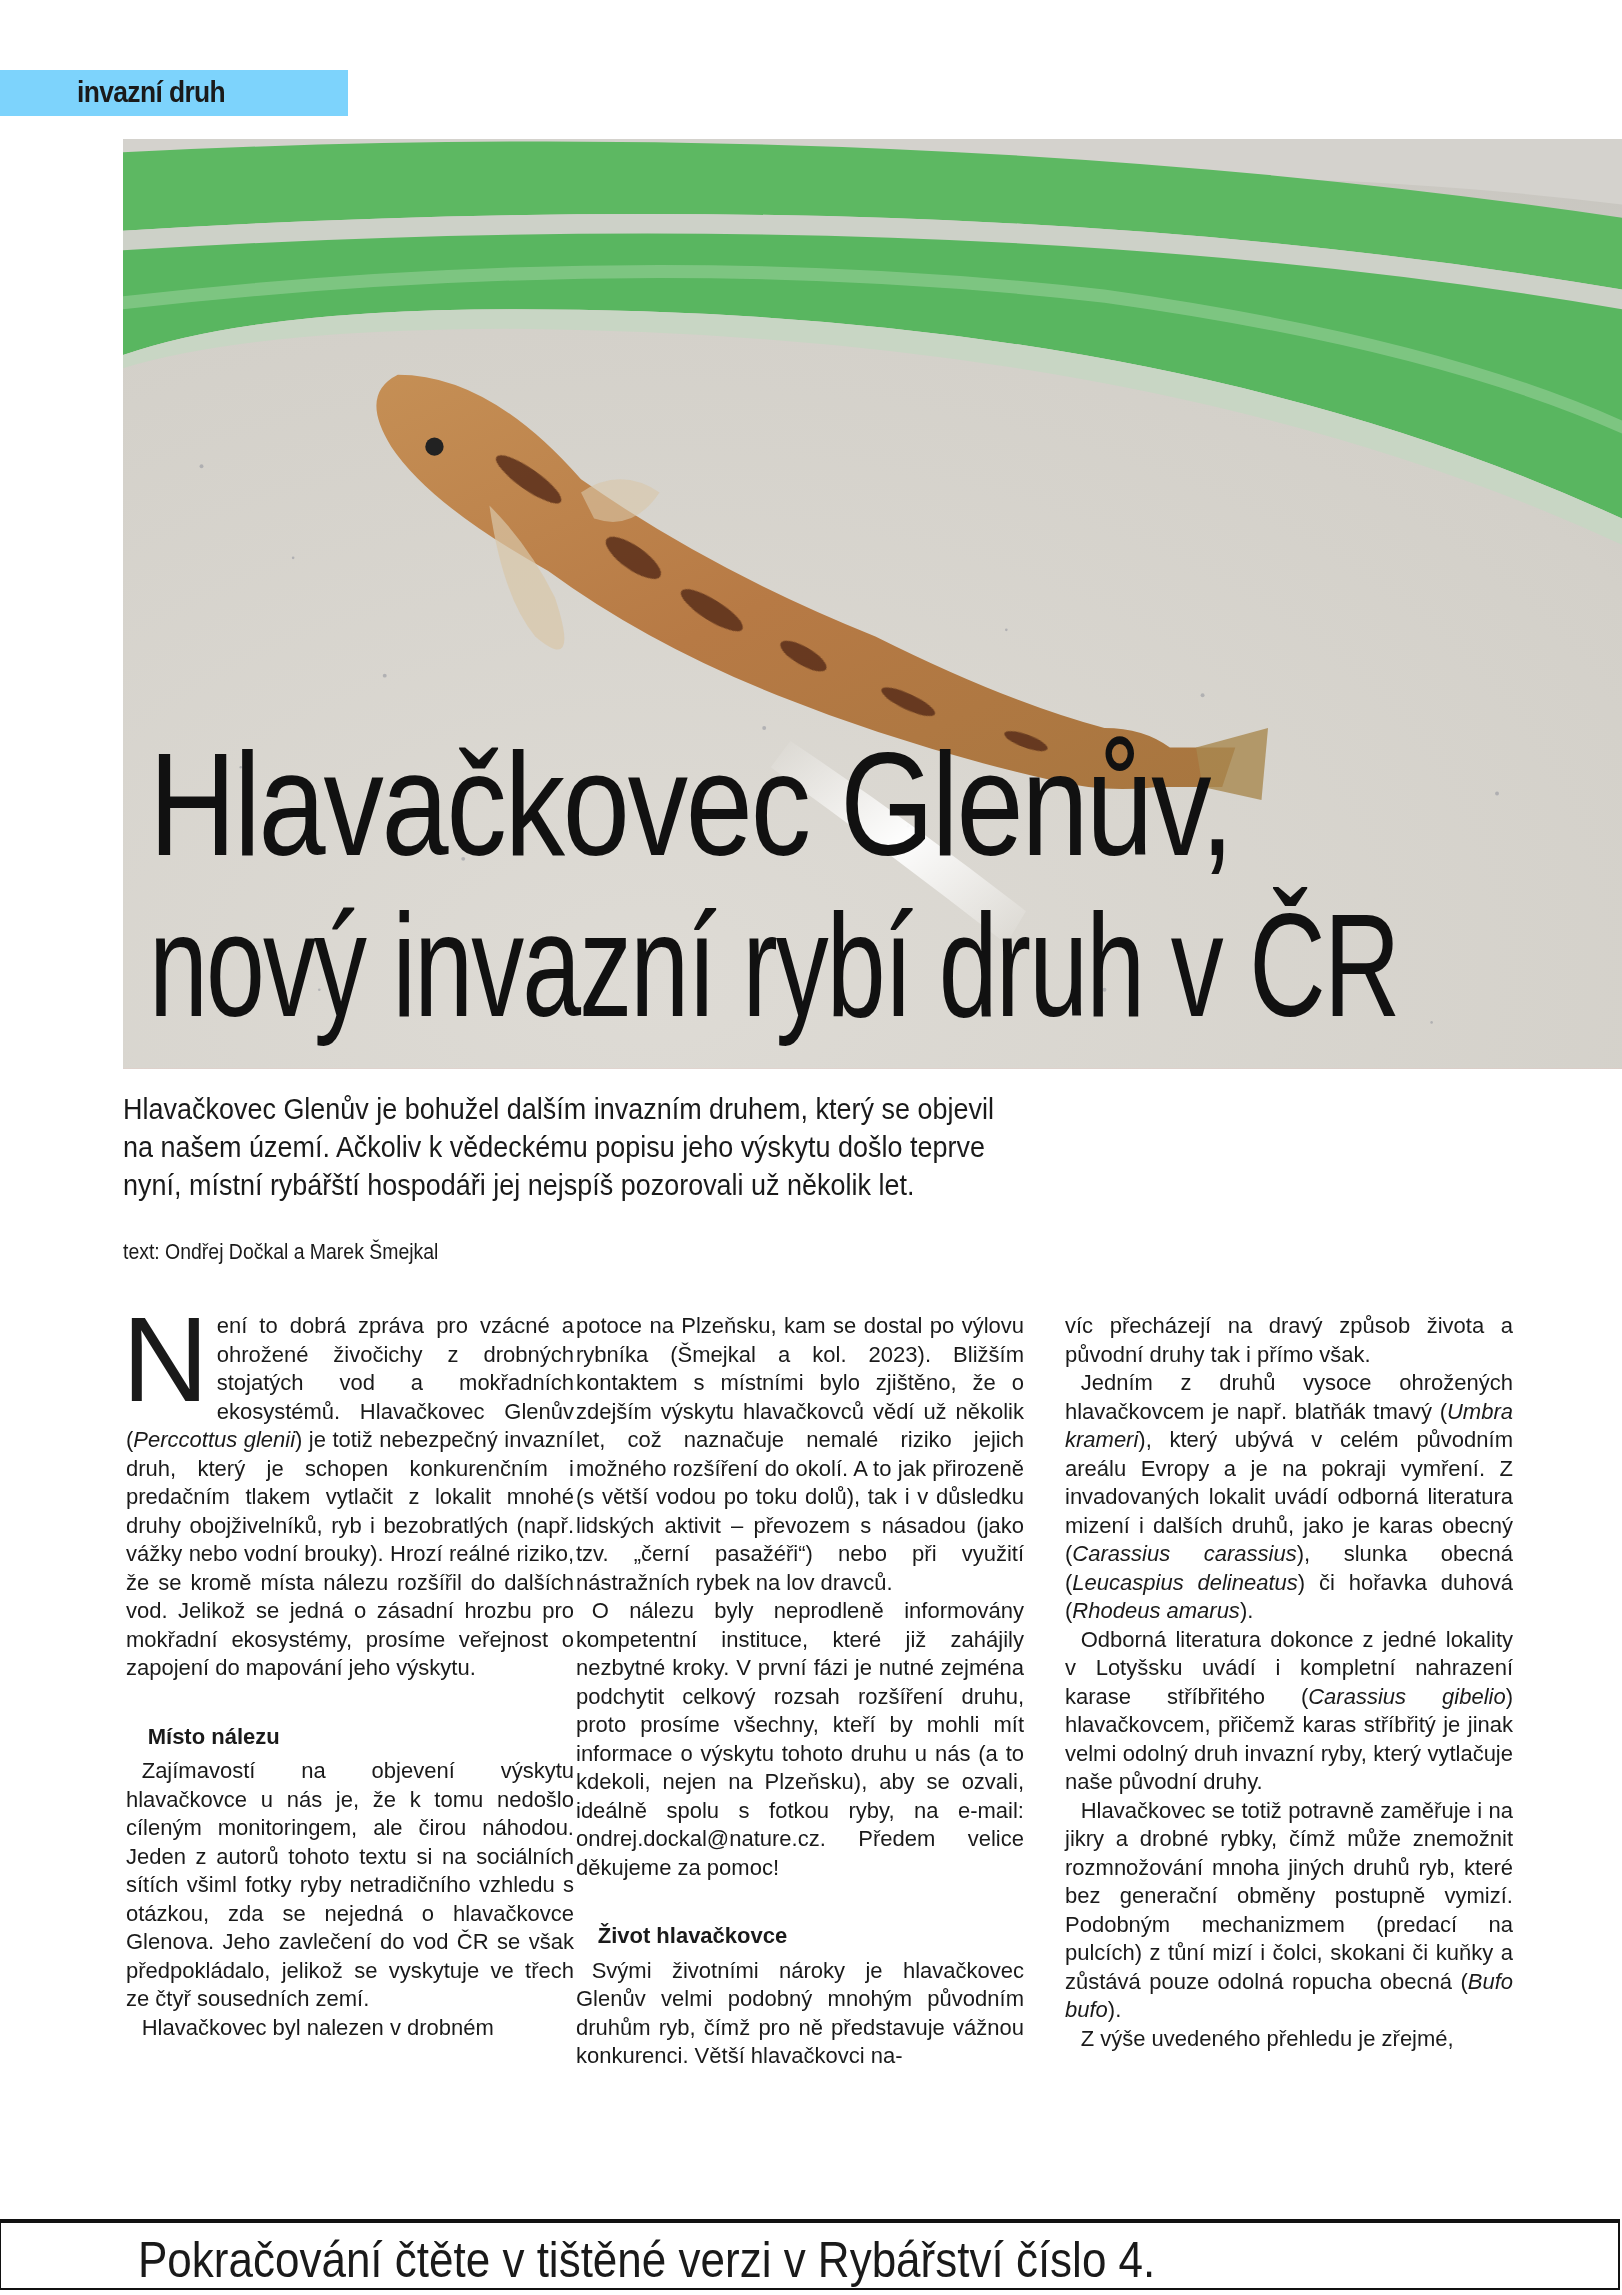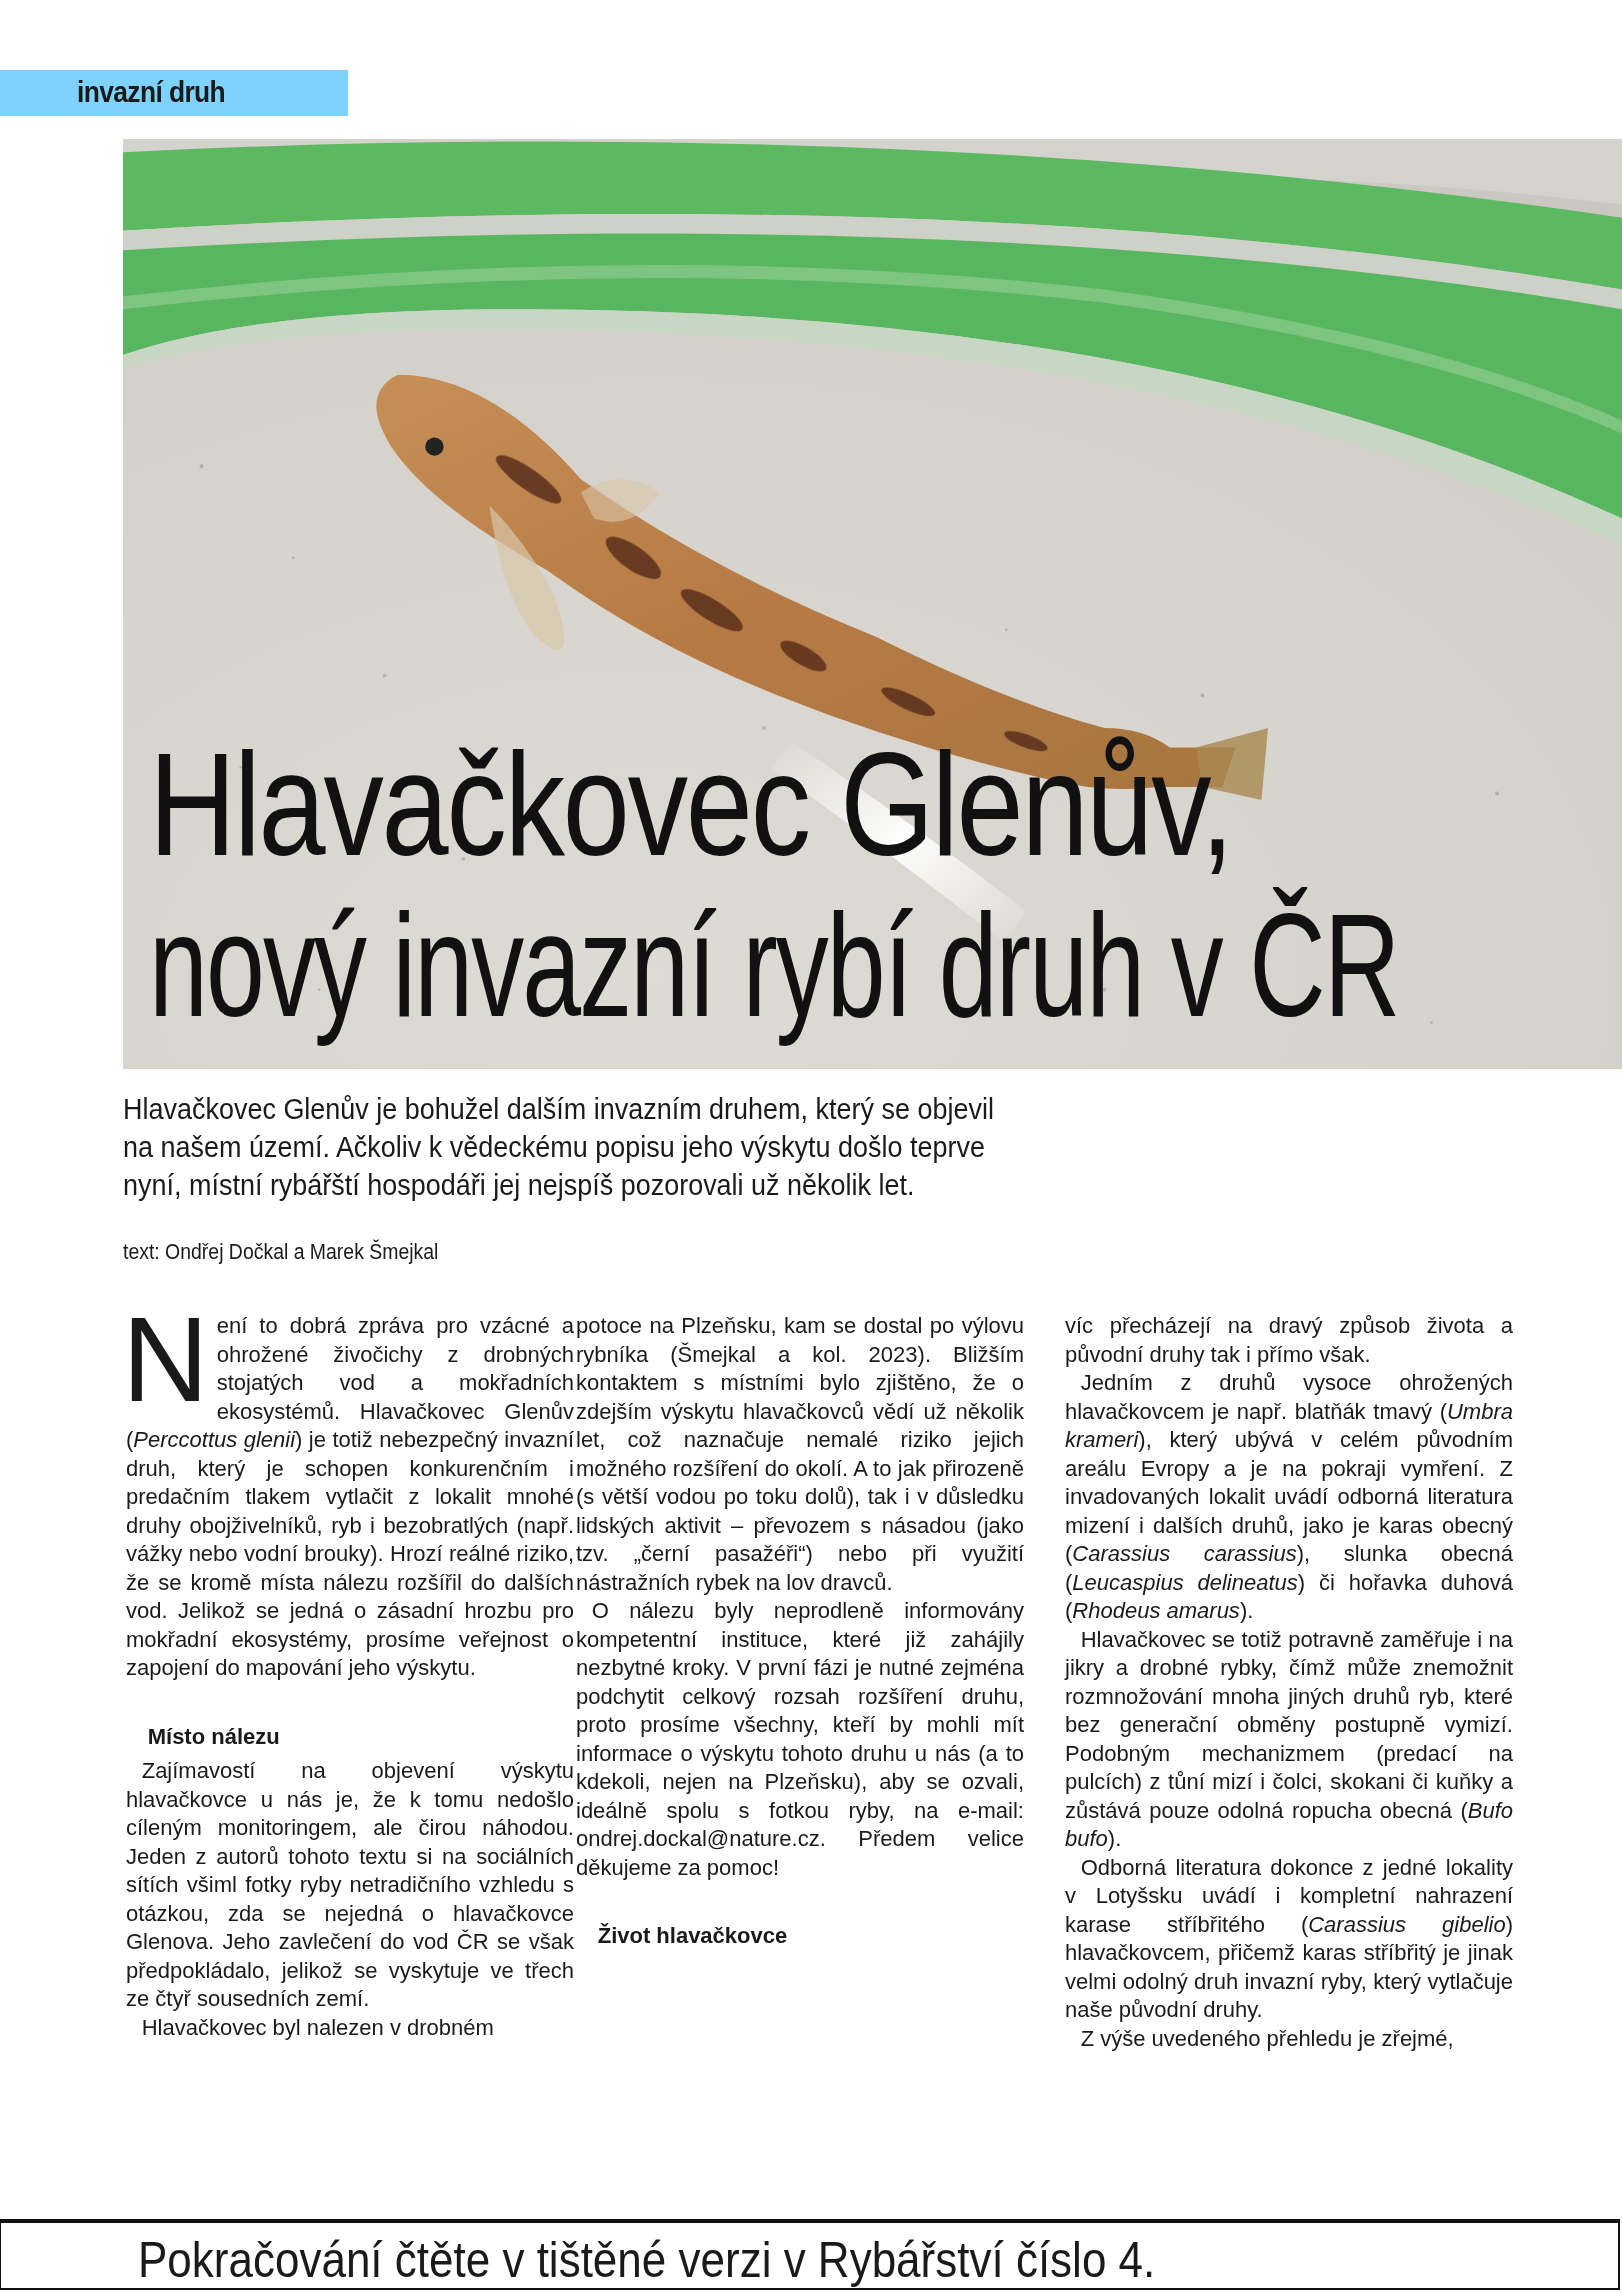--- a/index.html
+++ b/index.html
@@ -131,26 +131,27 @@
   <h3>Místo nálezu</h3>
   <p class="indent">Zajímavostí na objevení výskytu hlavačkovce u nás je, že k tomu nedošlo cíleným monitoringem, ale čirou náhodou. Jeden z autorů tohoto textu si na sociálních sítích všiml fotky ryby netradičního vzhledu s otázkou, zda se nejedná o hlavačkovce Glenova. Jeho zavlečení do vod ČR se však předpokládalo, jelikož se vyskytuje ve třech ze čtyř sousedních zemí.</p>
   <p class="indent">Hlavačkovec byl nalezen v drobném</p>
 </div>
 
 <div class="col col2">
   <p>potoce na Plzeňsku, kam se dostal po výlovu rybníka (Šmejkal a kol. 2023). Bližším kontaktem s místními bylo zjištěno, že o zdejším výskytu hlavačkovců vědí už několik let, což naznačuje nemalé riziko jejich možného rozšíření do okolí. A to jak přirozeně (s větší vodou po toku dolů), tak i v důsledku lidských aktivit – převozem s násadou (jako tzv. „černí pasažéři“) nebo při využití nástražních rybek na lov dravců.</p>
   <p class="indent">O nálezu byly neprodleně informovány kompetentní instituce, které již zahájily nezbytné kroky. V první fázi je nutné zejména podchytit celkový rozsah rozšíření druhu, proto prosíme všechny, kteří by mohli mít informace o výskytu tohoto druhu u nás (a to kdekoli, nejen na Plzeňsku), aby se ozvali, ideálně spolu s fotkou ryby, na e-mail: ondrej.dockal@nature.cz. Předem velice děkujeme za pomoc!</p>
   <div class="gap2"></div>
   <h3>Život hlavačkovce</h3>
+  <p class="indent">Svými životními nároky je hlavačkovec Glenův velmi podobný mnohým původním druhům ryb, čímž pro ně představuje vážnou konkurenci. Větší hlavačkovci na-</p>
 </div>
 
 <div class="col col3">
   <p>víc přecházejí na dravý způsob života a původní druhy tak i přímo však.</p>
   <p class="indent"><span>Jedním z druhů vysoce ohrožených hlavačkovcem je např. blatňák tmavý (</span><i>Umbra krameri</i><span>), který ubývá v celém původním areálu Evropy a je na pokraji vymření. Z invadovaných lokalit uvádí odborná literatura mizení i dalších druhů, jako je karas obecný (</span><i>Carassius carassius</i><span>), slunka obecná (</span><i>Leucaspius delineatus</i><span>) či hořavka duhová (</span><i>Rhodeus amarus</i><span>).</span></p>
+  <p class="indent"><span>Odborná literatura dokonce z jedné lokality v Lotyšsku uvádí i kompletní nahrazení karase stříbřitého (</span><i>Carassius gibelio</i><span>) hlavačkovcem, přičemž karas stříbřitý je jinak velmi odolný druh invazní ryby, který vytlačuje naše původní druhy.</span></p>
   <p class="indent"><span>Hlavačkovec se totiž potravně zaměřuje i na jikry a drobné rybky, čímž může znemožnit rozmnožování mnoha jiných druhů ryb, které bez generační obměny postupně vymizí. Podobným mechanizmem (predací na pulcích) z tůní mizí i čolci, skokani či kuňky a zůstává pouze odolná ropucha obecná (</span><i>Bufo bufo</i><span>).</span></p>
-  <p class="indent"><span>Odborná literatura dokonce z jedné lokality v Lotyšsku uvádí i kompletní nahrazení karase stříbřitého (</span><i>Carassius gibelio</i><span>) hlavačkovcem, přičemž karas stříbřitý je jinak velmi odolný druh invazní ryby, který vytlačuje naše původní druhy.</span></p>
   <p class="indent">Z výše uvedeného přehledu je zřejmé,</p>
 </div>
 
 <div class="footer">
   <span>Pokračování čtěte v tištěné verzi v Rybářství číslo 4.</span>
 </div>
 
 
 </body></html>

